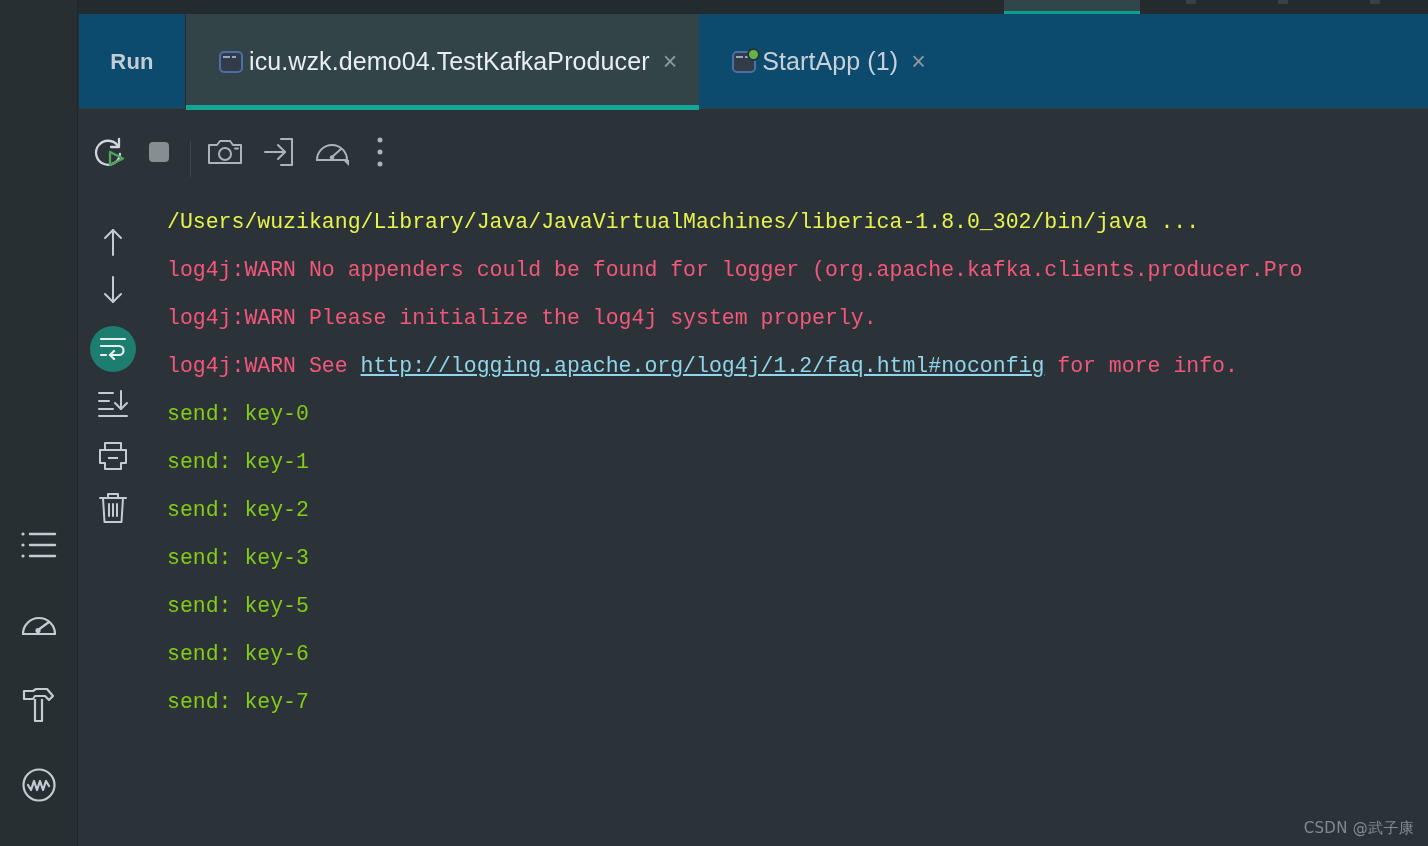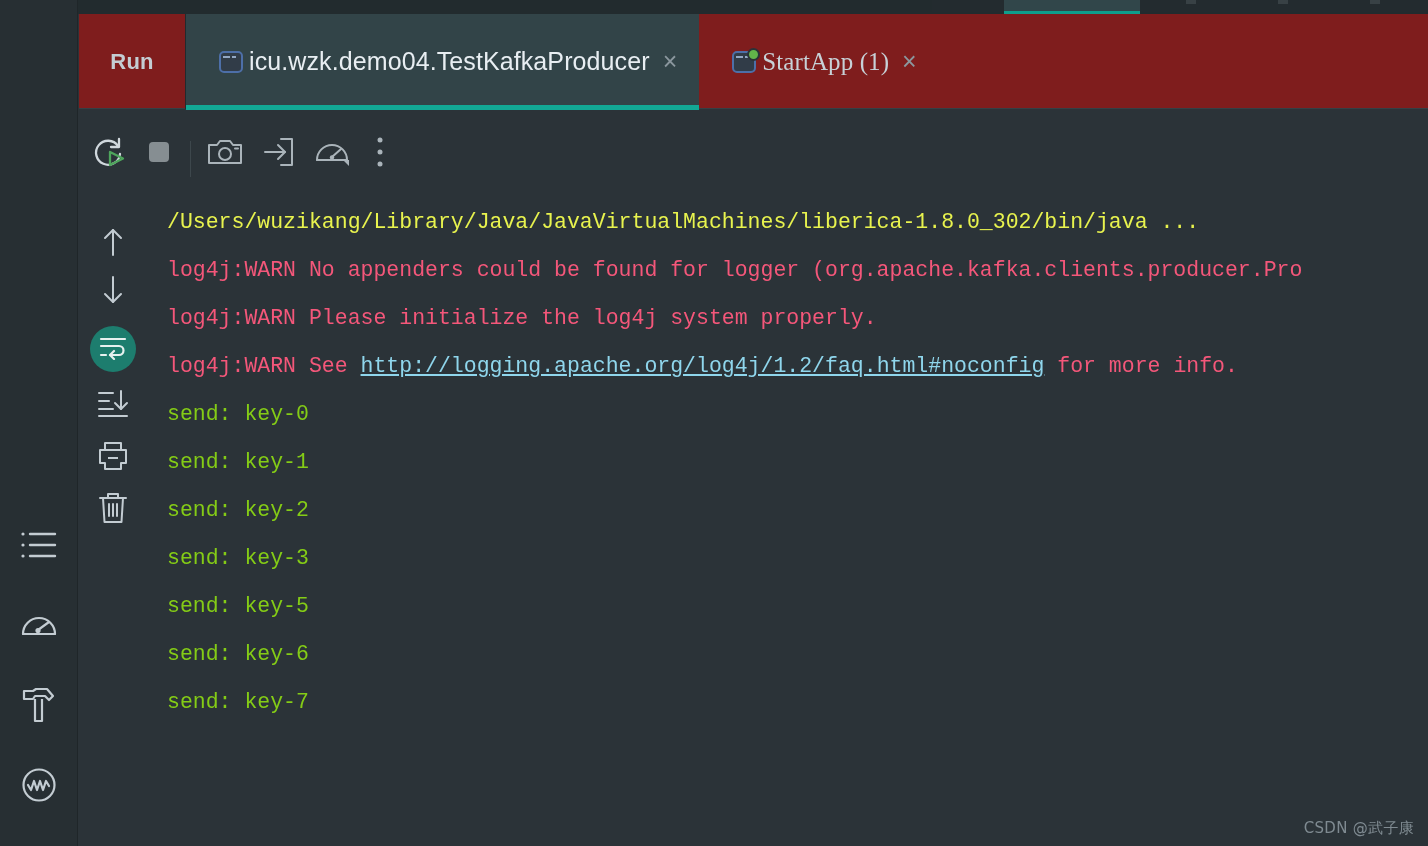--- a/index.html
+++ b/index.html
@@ -32,40 +32,40 @@
   .tool-sidebar .tsi {
     position: absolute; left: 50%; transform: translateX(-50%);
     width: 46px; height: 46px; display: flex; align-items: center; justify-content: center;
     cursor: pointer;
   }
   .tool-sidebar .tsi svg { display: block; }
 
   
   .run-header {
     position: absolute; top: 14px; left: 79px; width: 1349px; height: 95px;
-    background: #7f1d1d;
+    background: #0c4a6e;
     border-bottom: 1px solid #364045;
   }
   .run-label {
     position: absolute; top: 0; left: 0; width: 107px; height: 95px;
     display: flex; align-items: center; justify-content: center;
     color: #c4cdd3; font-size: 22px; font-weight: bold; letter-spacing: .2px;
     border-right: 1px solid #222a2e;
   }
   .tabs { position: absolute; top: 0; left: 107px; height: 95px; display: flex; align-items: stretch; }
   .tab {
     position: relative; display: flex; align-items: center; gap: 3px;
     padding: 0 22px 0 32px; cursor: pointer; height: 95px;
   }
   .tab.active { background: #324448; }
   .tab.active::after {
     content: ""; position: absolute; left: 0; right: 0; bottom: -1px; height: 5px; background: #12a895;
   }
   .tab-title { color: #e8eef2; font-size: 25px; white-space: nowrap; letter-spacing: .1px; }
-  .tab.inactive .tab-title { color: #c7d1d7; font-family: Liberation Serif, serif; }
+  .tab.inactive .tab-title { color: #c7d1d7; }
   .tab-close { color: #8b979e; font-size: 25px; line-height: 1; margin-left: 10px; cursor: pointer; }
   .tab-icon { position: relative; width: 28px; height: 26px; flex: 0 0 auto; }
   .tab-icon .win {
     position: absolute; left: 1px; top: 2px; width: 24px; height: 22px;
     border: 2px solid #4d6fa8; border-radius: 5px; background: #313c48;
   }
   .tab-icon .bar { position: absolute; left: 5px; top: 7px; width: 7px; height: 2px; background: #93a8c4; }
   .tab-icon .bar2 { position: absolute; left: 14px; top: 7px; width: 4px; height: 2px; background: #93a8c4; }
   .tab-icon .dot {
     position: absolute; right: -1px; top: -1px; width: 13px; height: 13px;

